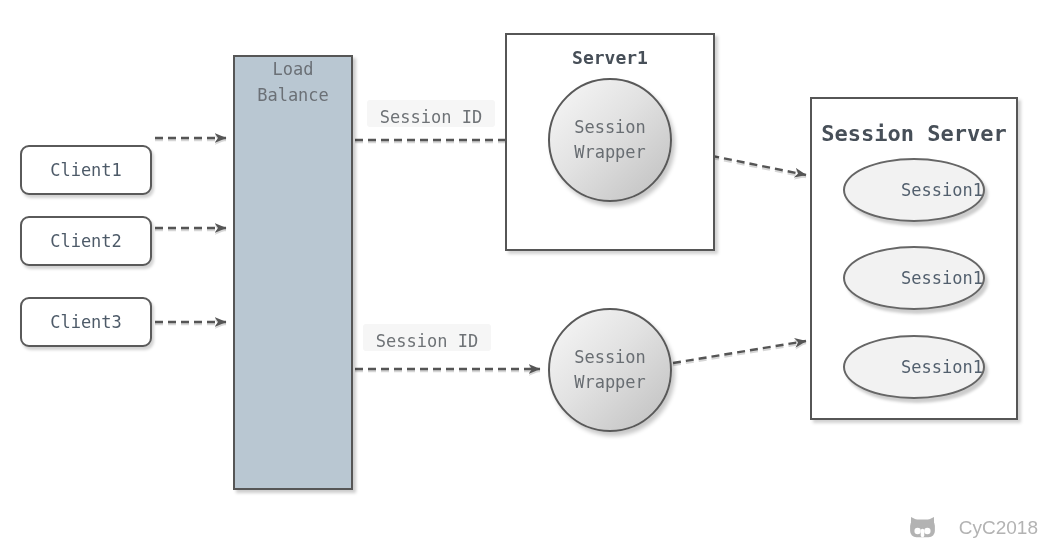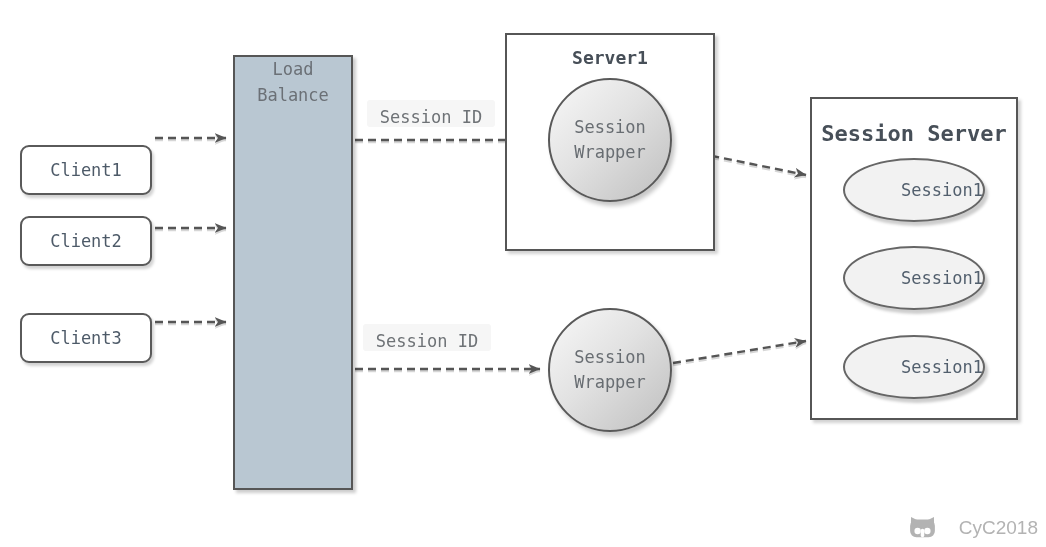--- a/index.html
+++ b/index.html
@@ -112,21 +112,21 @@
     <path class="arrow" d="M673,148 L806,175" marker-end="url(#arrowhead)"></path>
     <path class="arrow" d="M673,363 L806,341" marker-end="url(#arrowhead)"></path>
   </svg>
 
   <div class="client-box" style="top:113px;margin-top:32px;">
     <span>Client1</span>
   </div>
   <div class="client-box" style="top:216px;">
     <span>Client2</span>
   </div>
-  <div class="client-box" style="top:297px;margin-top:16px;">
+  <div class="client-box" style="top:297px;">
     <span>Client3</span>
   </div>
 
   <div class="lb-box">
     <span>Load
 Balance</span>
   </div>
 
   <div class="session-id-label" style="left:367px;top:100px;">
     <span>Session ID</span>

